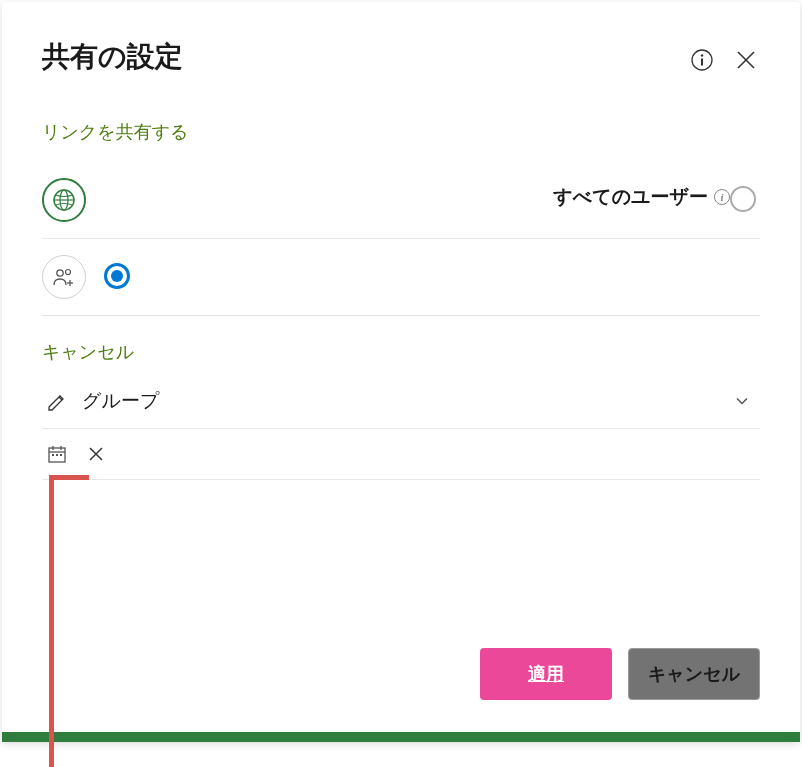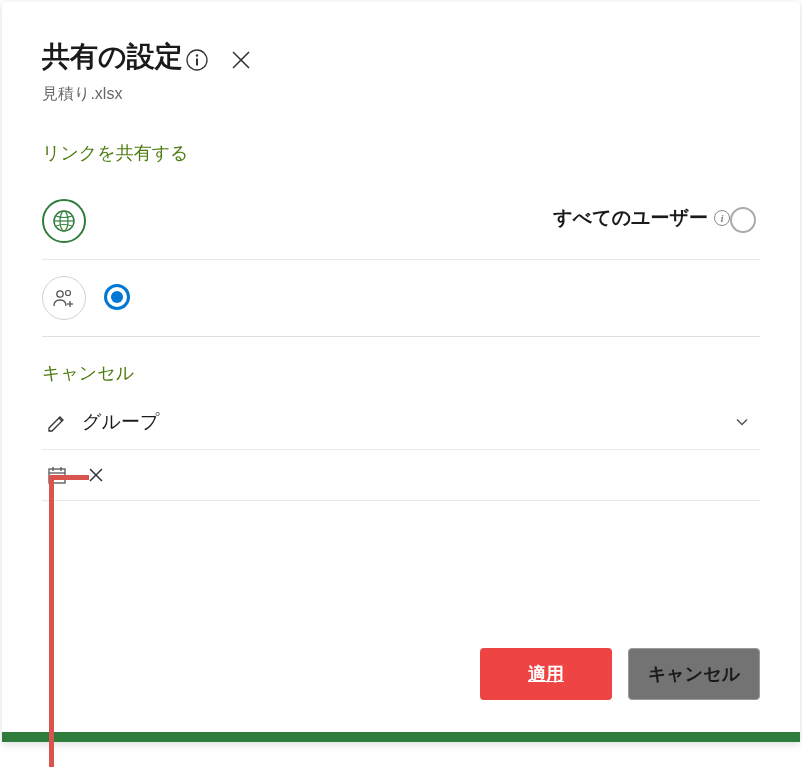--- a/index.html
+++ b/index.html
@@ -33,20 +33,21 @@
     }
     .dialog-content {
       padding: 36px 40px 28px 40px;
       display: flex;
       flex-direction: column;
       height: 100%;
     }
     .header {
       display: flex;
       align-items: flex-start;
+      justify-content: space-between;
       margin-bottom: 36px;
     }
     .header-text {
       display: flex;
       flex-direction: column;
     }
     .dialog-title {
       font-size: 28px;
       font-weight: 700;
       color: #1a1a1a;
@@ -188,21 +189,21 @@
       height: 52px;
       display: flex;
       align-items: center;
       justify-content: center;
       font-size: 18px;
       font-weight: 600;
       border-radius: 4px;
       cursor: pointer;
     }
     .btn-primary {
-      background: #ef4444;
+      background: #ec4899;
       color: #fff;
       border: none;
       text-decoration: underline;
     }
     .btn-secondary {
       background: #737373;
       color: #1a1a1a;
       border: 1px solid #999;
     }
     .annotation-line {
@@ -239,21 +240,20 @@
   </style>
 </head>
 <body>
 
 <div class="dialog-wrapper">
   <div class="dialog-content">
 
     <div class="header">
       <div class="header-text">
         <div class="dialog-title">共有の設定</div>
-        <div class="filename">見積り.xlsx</div>
       </div>
       <div class="header-actions">
         <div class="icon-btn">
           <svg width="22" height="22" viewBox="0 0 22 22">
             <circle cx="11" cy="11" r="10" fill="none" stroke="#333" stroke-width="1.3"></circle>
             <circle cx="11" cy="6.5" r="1.2" fill="#333"></circle>
             <rect x="10" y="9.5" width="2" height="7" fill="#333"></rect>
           </svg>
         </div>
         <div class="icon-btn">

